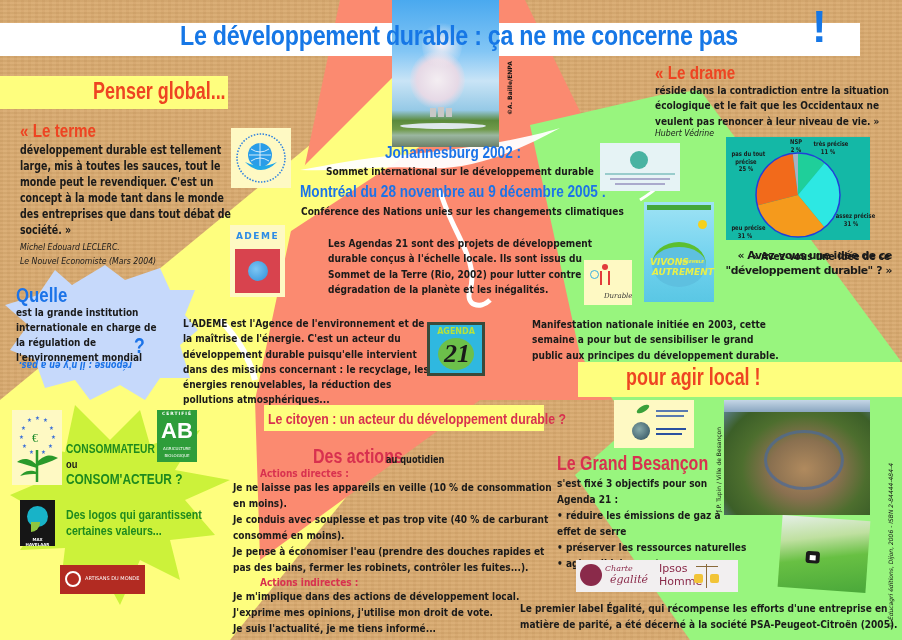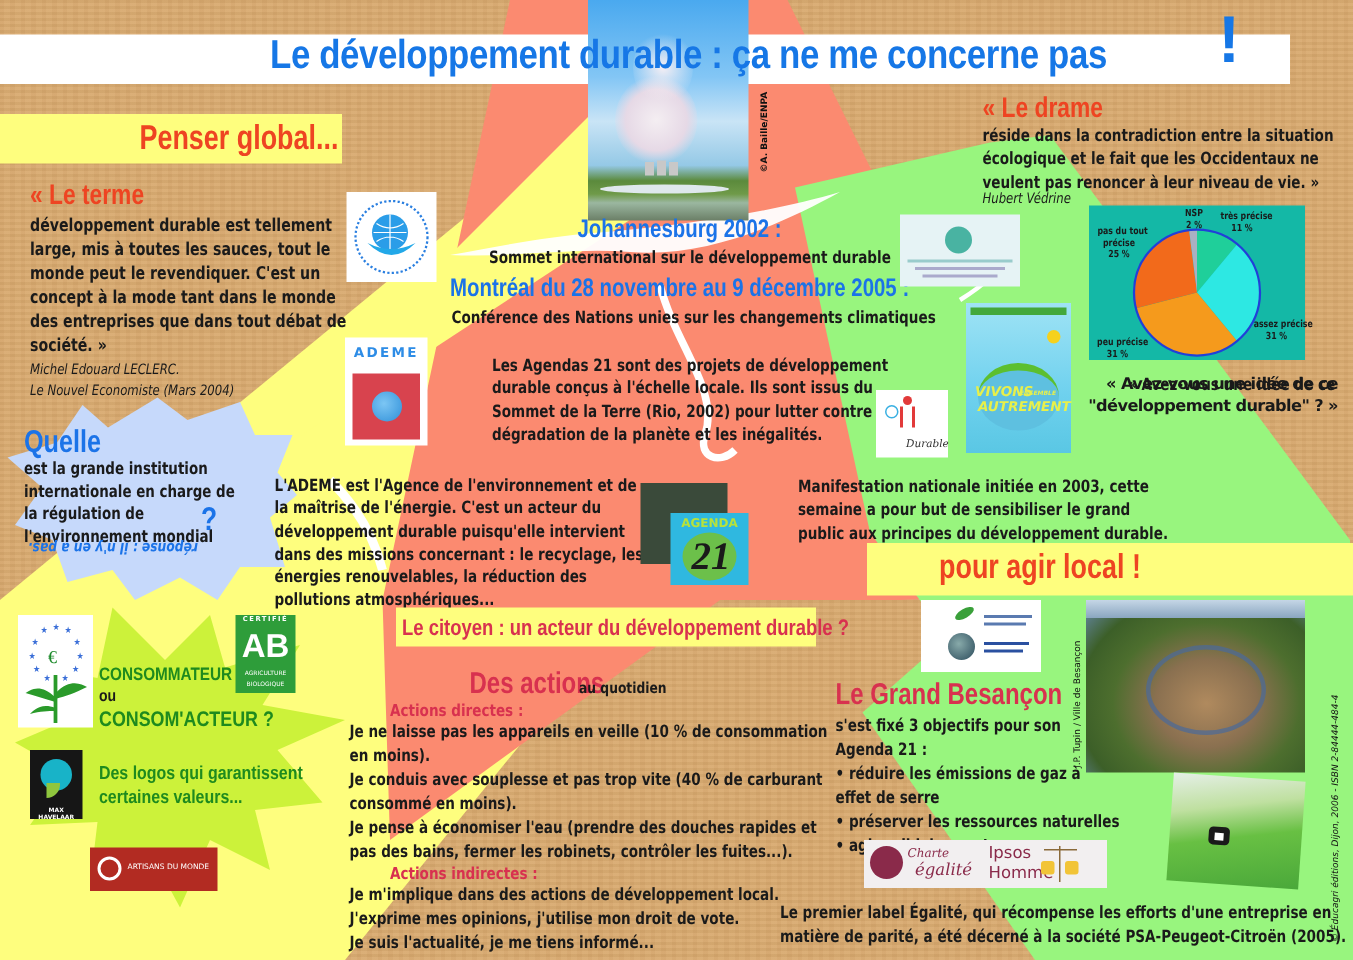--- a/index.html
+++ b/index.html
@@ -26,21 +26,21 @@
 
   .band-yellow { background: #fefe7e; }
   .section-title { color: #ee4422; font-family: "Liberation Sans", sans-serif; font-weight: bold; white-space: nowrap; transform: scaleX(0.78); transform-origin: 0 0; }
 
   .quote-head { color: #ee4422; font-family: "Liberation Sans", sans-serif; font-weight: bold; font-size: 19px; white-space: nowrap; transform: scaleX(0.8); transform-origin: 0 0; }
   .body-text { font-family: "DejaVu Sans", sans-serif; font-weight: bold; color: #1a1a1a; font-size: 11.2px; line-height: 15.3px; transform: scaleX(0.8); transform-origin: 0 0; }
   .italic-src { font-family: "DejaVu Sans", sans-serif; font-style: italic; font-size: 9.5px; color: #1a1a1a; transform: scaleX(0.82); transform-origin: 0 0; white-space: nowrap; line-height: 14px; }
 
   .blue-head { color: #1b73e8; font-family: "Liberation Sans", sans-serif; font-weight: bold; white-space: nowrap; transform: scaleX(0.8); transform-origin: 0 0; }
 
-  .logo-box { background: #ffffff; }
+  .logo-box { background: #fef9c3; }
   .photo { overflow: hidden; }
 
   .green-text { color: #1e8a1e; font-family: "Liberation Sans", sans-serif; font-weight: bold; font-size: 13px; line-height: 15px; transform: scaleX(0.85); transform-origin: 0 0; white-space: nowrap; }
 
   .chart-box { background: #14b8a6; }
   .pie-label { position: absolute; font-family: "DejaVu Sans", sans-serif; font-weight: bold; font-size: 6.5px; text-align: center; line-height: 7.5px; color: #1a1a1a; transform: scaleX(0.8); transform-origin: 50% 0; white-space: nowrap; }
 
   .vertical-credit { font-family: "DejaVu Sans", sans-serif; font-size: 6px; color: #111; white-space: nowrap; transform-origin: 0 0; transform: rotate(-90deg); }
 </style>
 </head>
@@ -191,21 +191,21 @@
 
 <div class="abs body-text" style="left:183px;top:316px;white-space:nowrap;font-size:11.3px;">
   <div>L'ADEME est l'Agence de l'environnement et de</div>
   <div>la maîtrise de l'énergie. C'est un acteur du</div>
   <div>développement durable puisqu'elle intervient</div>
   <div>dans des missions concernant : le recyclage, les</div>
   <div>énergies renouvelables, la réduction des</div>
   <div>pollutions atmosphériques...</div>
 </div>
 
-<div class="abs" style="left:427px;top:322px;width:58px;height:54px;background:#3a4a3a;padding:20px;">
+<div class="abs" style="left:427px;top:322px;width:58px;height:54px;background:#3a4a3a;padding:3px;">
   <div style="position:relative;width:52px;height:48px;background:#2fb8e0;">
     <div class="abs" style="left:0;top:2px;width:52px;text-align:center;font-size:8px;font-weight:bold;color:#b8e23a;font-family:'DejaVu Sans',sans-serif;">AGENDA</div>
     <div class="abs" style="left:8px;top:13px;width:36px;height:32px;border-radius:50%;background:#6cc04a;"></div>
     <div class="abs" style="left:14px;top:14px;font-size:26px;font-weight:bold;color:#1a1a1a;font-family:'Liberation Serif',serif;font-style:italic;">21</div>
   </div>
 </div>
 
 <div class="abs logo-box" style="left:600px;top:143px;width:80px;height:48px;background:#e6f3f5;">
   <div class="abs" style="left:30px;top:8px;width:18px;height:18px;border-radius:50%;background:#49b3a2;"></div>
   <div class="abs" style="left:5px;top:30px;width:70px;height:2px;background:#9cc;"></div>

